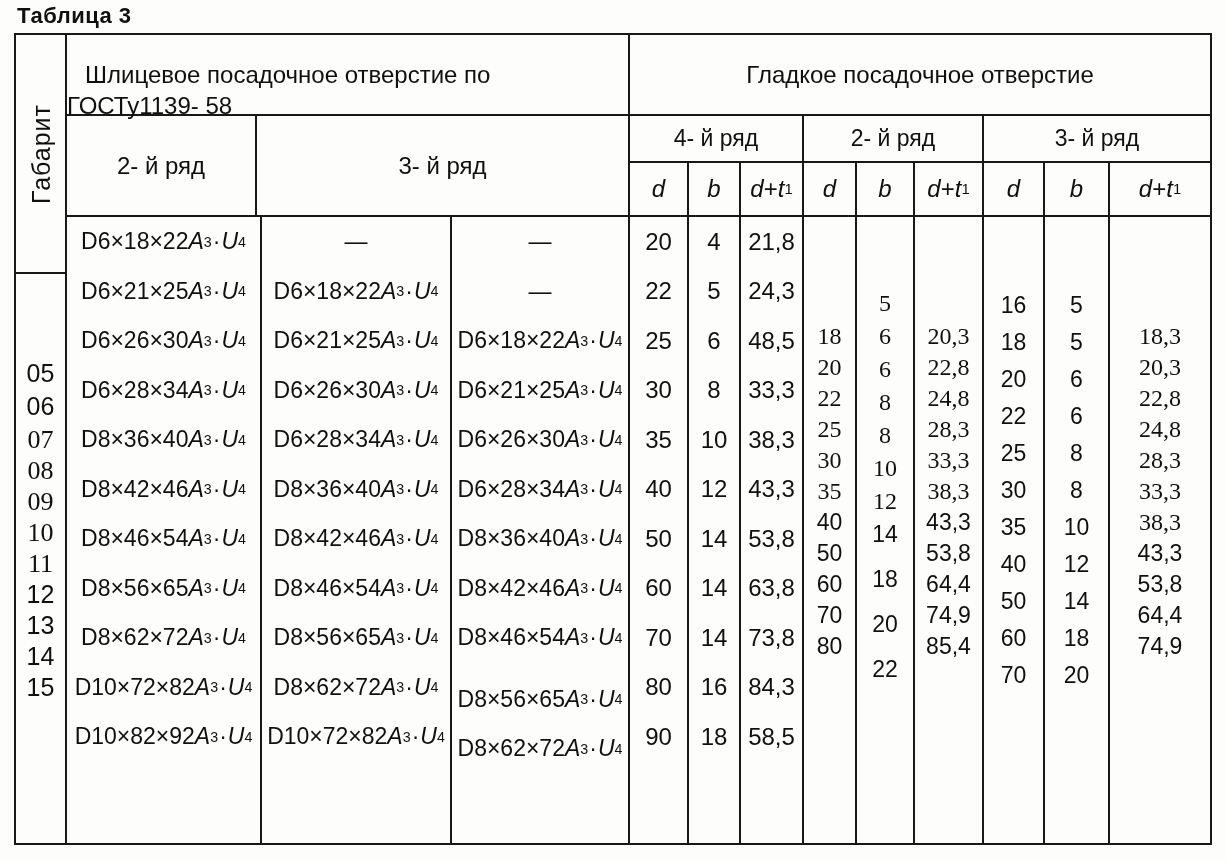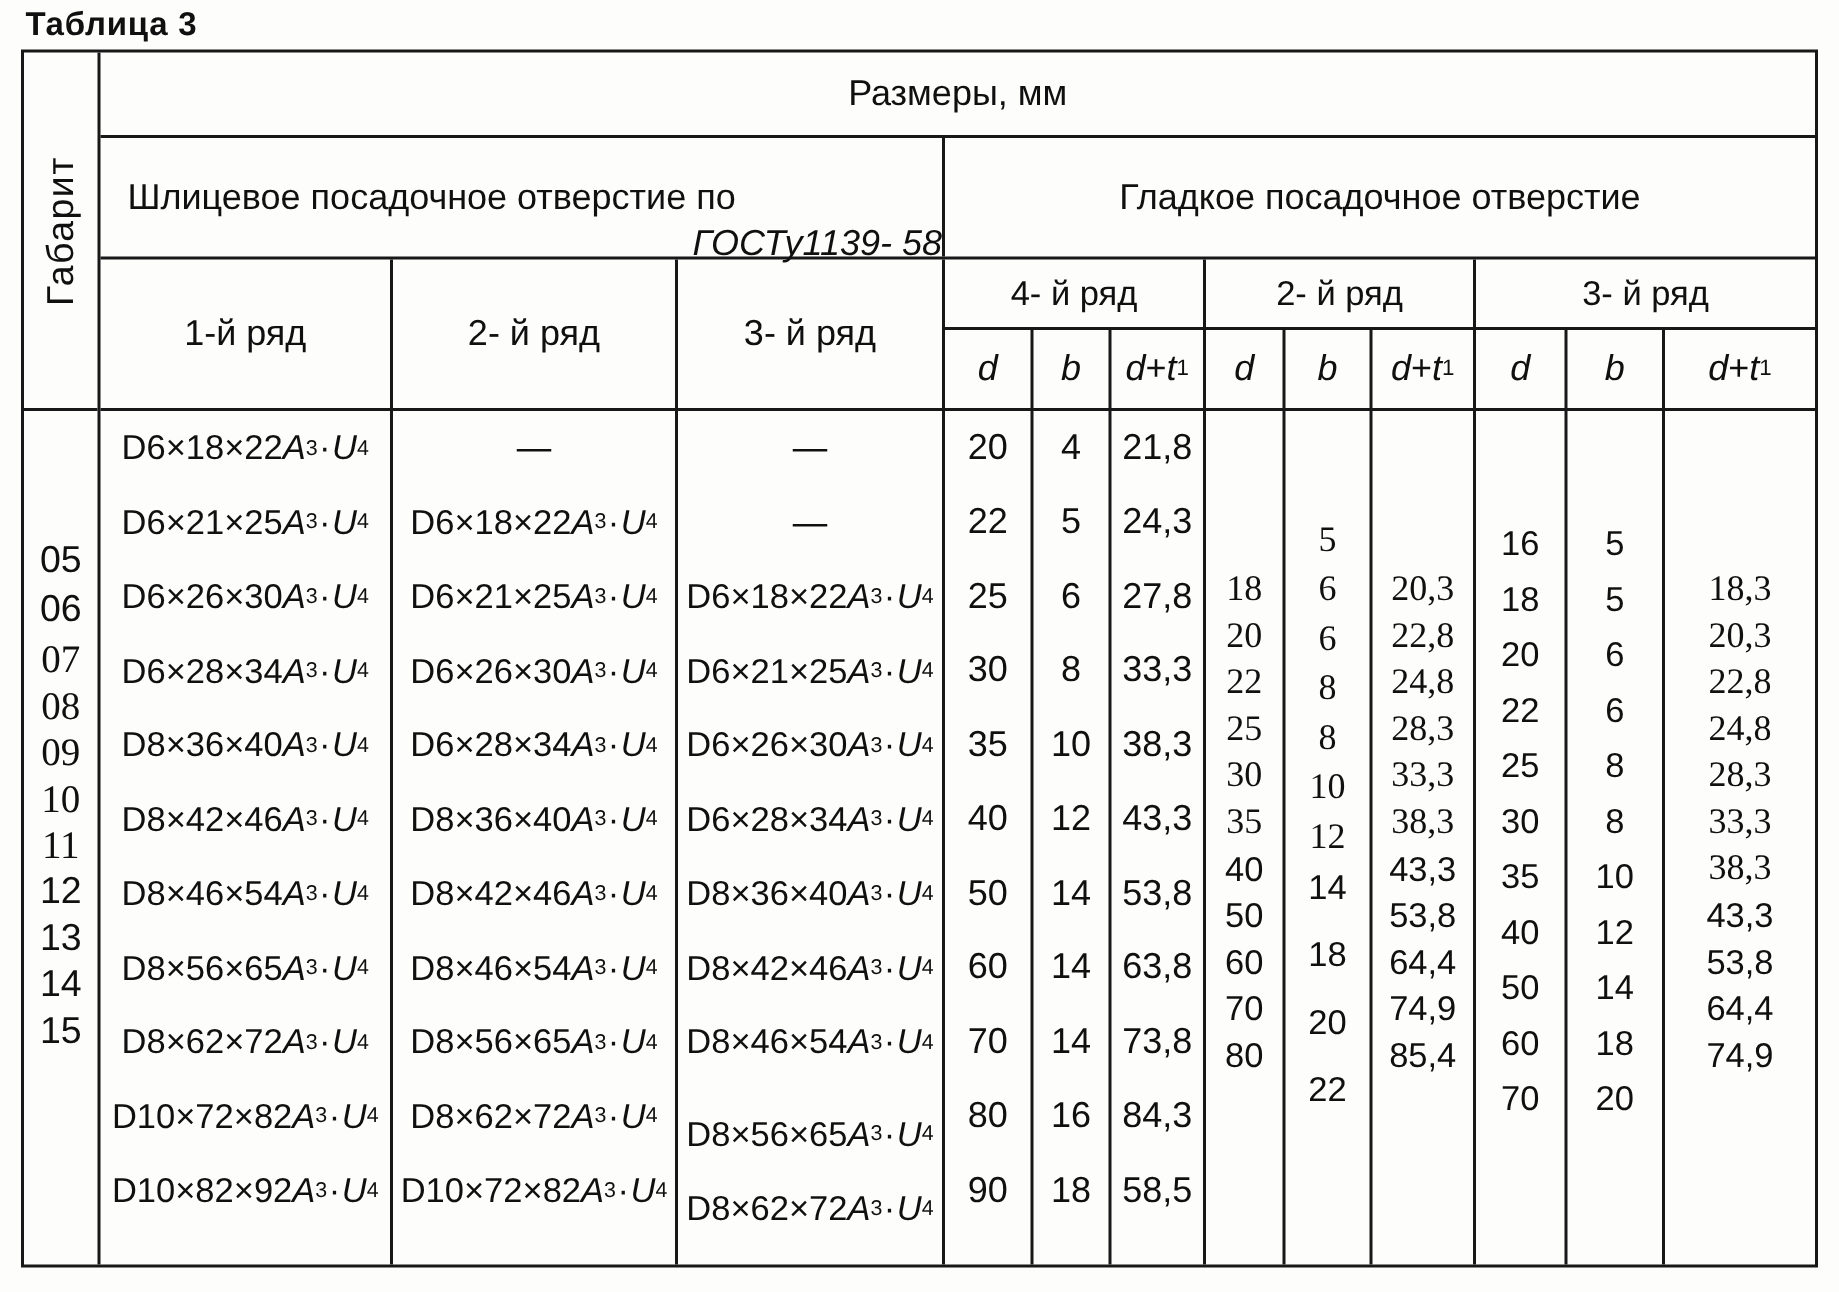--- a/index.html
+++ b/index.html
@@ -37,21 +37,21 @@
   .gab-body .gnum:nth-child(2),.gab-body .gnum:nth-child(3){margin-top:2px;}
   .gab-body .gnum:nth-child(n+3):nth-child(-n+7){
     font-family:"Liberation Serif","DejaVu Serif",serif;font-size:26px;
   }
 
   .main-col{flex:1;display:flex;flex-direction:column;min-width:0;}
   .r-razmery{height:57px;font-size:24px;}
   .r-sections{height:81px;display:flex;}
   .sec-shlits{width:563px;font-size:24px;padding-top:24px;line-height:31px;}
   .sec-shlits .l1{padding-left:18px;}
-  .sec-shlits .l2{text-align:right;font-style:italic;}
+  .sec-shlits .l2{text-align:left;}
   .sec-glad{font-size:24px;border-radius:14px;}
   .r-ryads{height:101px;display:flex;}
   .shlits-ryads{width:563px;display:flex;}
   .sr{font-size:24px;}
   .glad-right{flex:1;display:flex;flex-direction:column;min-width:0;}
   .gr-row{height:47px;display:flex;}
   .gr{font-size:23px;}
   .gs-row{flex:1;display:flex;}
   .gs{font-size:24px;}
   sub{font-size:0.62em;vertical-align:-0.18em;line-height:0;}
@@ -98,33 +98,31 @@
           <div class="gnum">10</div>
           <div class="gnum">11</div>
           <div class="gnum">12</div>
           <div class="gnum">13</div>
           <div class="gnum">14</div>
           <div class="gnum">15</div>
         </div>
     </div>
 
     <div class="main-col">
-      <div class="r-razmery ctr bdb">Размеры, мм</div>
 
       <div class="r-sections bdb">
         <div class="sec-shlits bdr">
           <div class="l1">Шлицевое посадочное отверстие по</div>
           <div class="l2">ГОСТу1139- 58</div>
         </div>
         <div class="sec-glad grow ctr">Гладкое посадочное отверстие</div>
       </div>
 
       <div class="r-ryads bdb">
         <div class="shlits-ryads bdr">
-            <div class="sr ctr w195 bdr">1-й ряд</div>
             <div class="sr ctr w190 bdr">2- й ряд</div>
             <div class="sr ctr grow">3- й ряд</div>
           </div>
         <div class="glad-right">
           <div class="gr-row bdb">
               <div class="gr ctr w174 bdr">4- й ряд</div>
               <div class="gr ctr w180 bdr">2- й ряд</div>
               <div class="gr ctr grow">3- й ряд</div>
             </div>
           <div class="gs-row">
@@ -215,21 +213,21 @@
             <div class="rcell">12</div>
             <div class="rcell">14</div>
             <div class="rcell">14</div>
             <div class="rcell">14</div>
             <div class="rcell">16</div>
             <div class="rcell">18</div>
           </div>
           <div class="bcol w63 bdr fs24">
             <div class="rcell">21,8</div>
             <div class="rcell">24,3</div>
-            <div class="rcell">27,8</div>
+            <div class="rcell">48,5</div>
             <div class="rcell">33,3</div>
             <div class="rcell">38,3</div>
             <div class="rcell">43,3</div>
             <div class="rcell">53,8</div>
             <div class="rcell">63,8</div>
             <div class="rcell">73,8</div>
             <div class="rcell">84,3</div>
             <div class="rcell">58,5</div>
           </div>
           <div class="bcol w53 bdr stack-a c-g2d">

